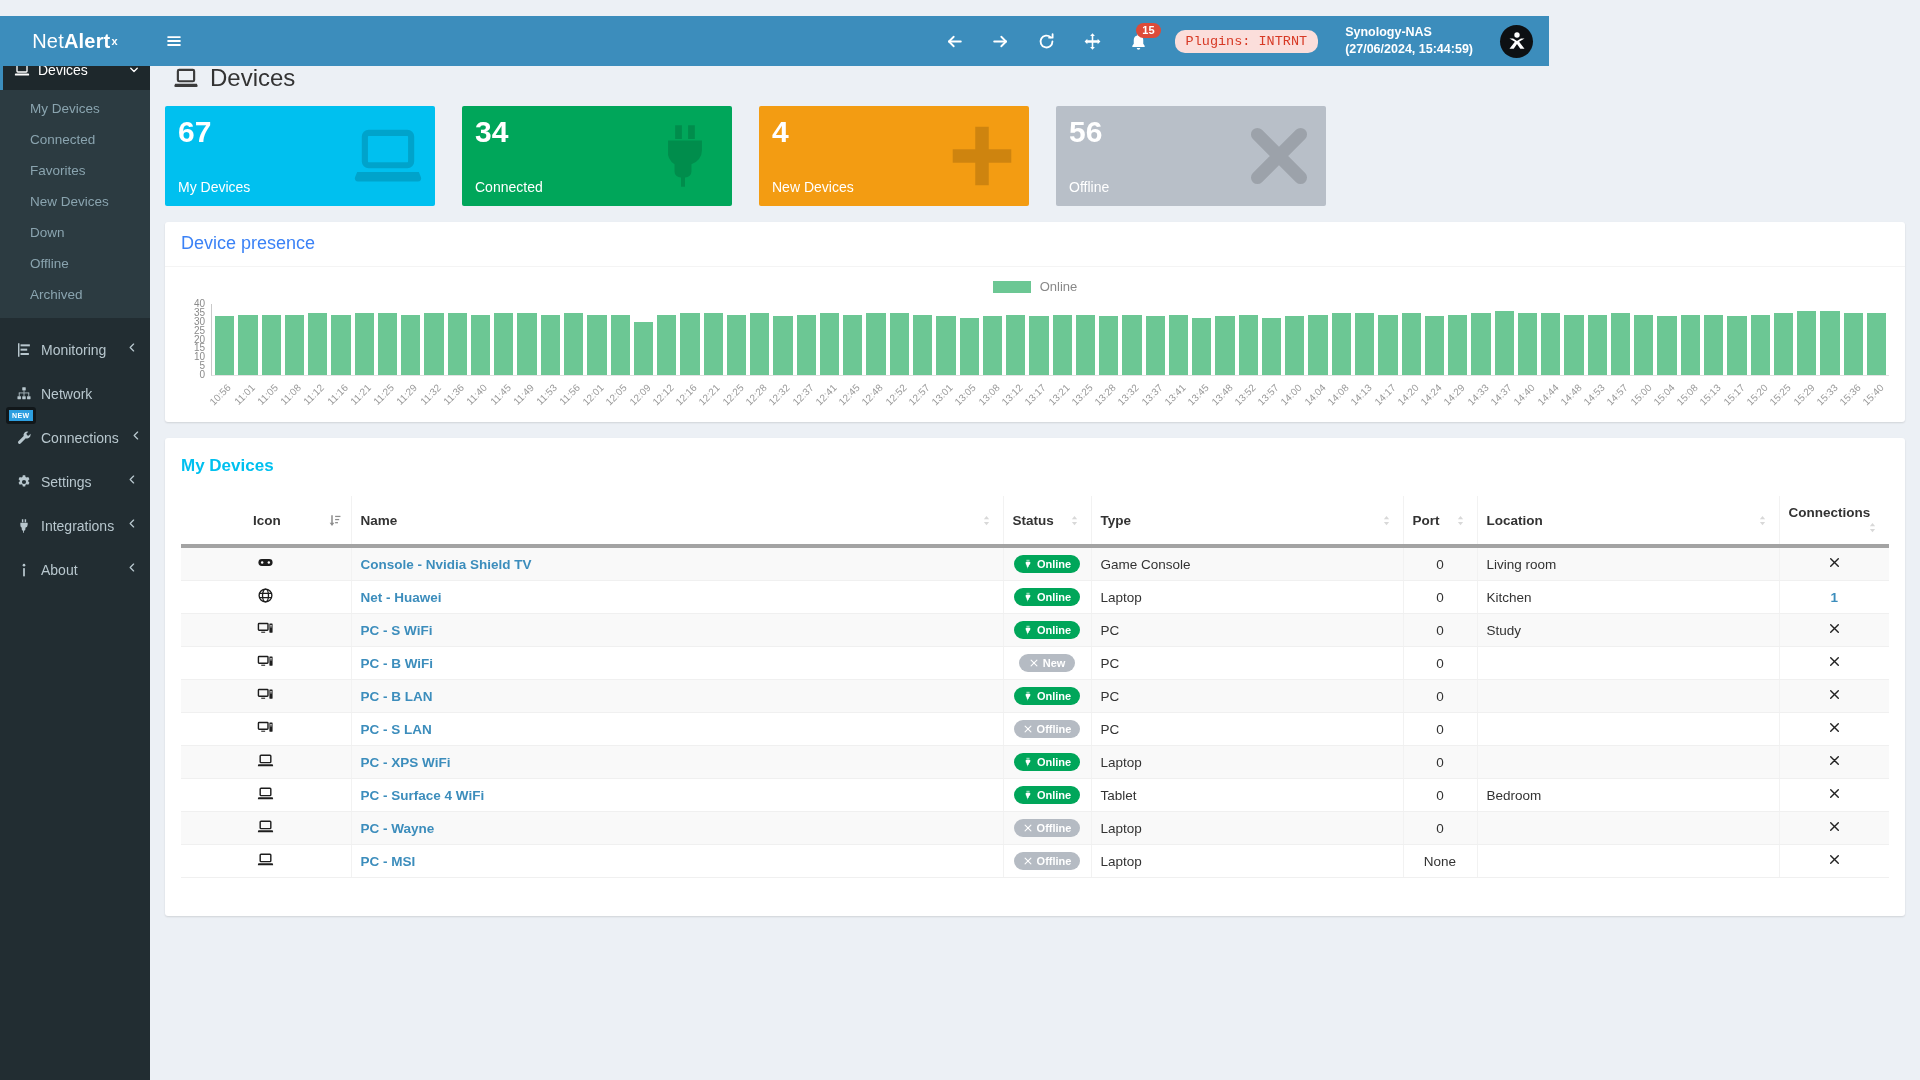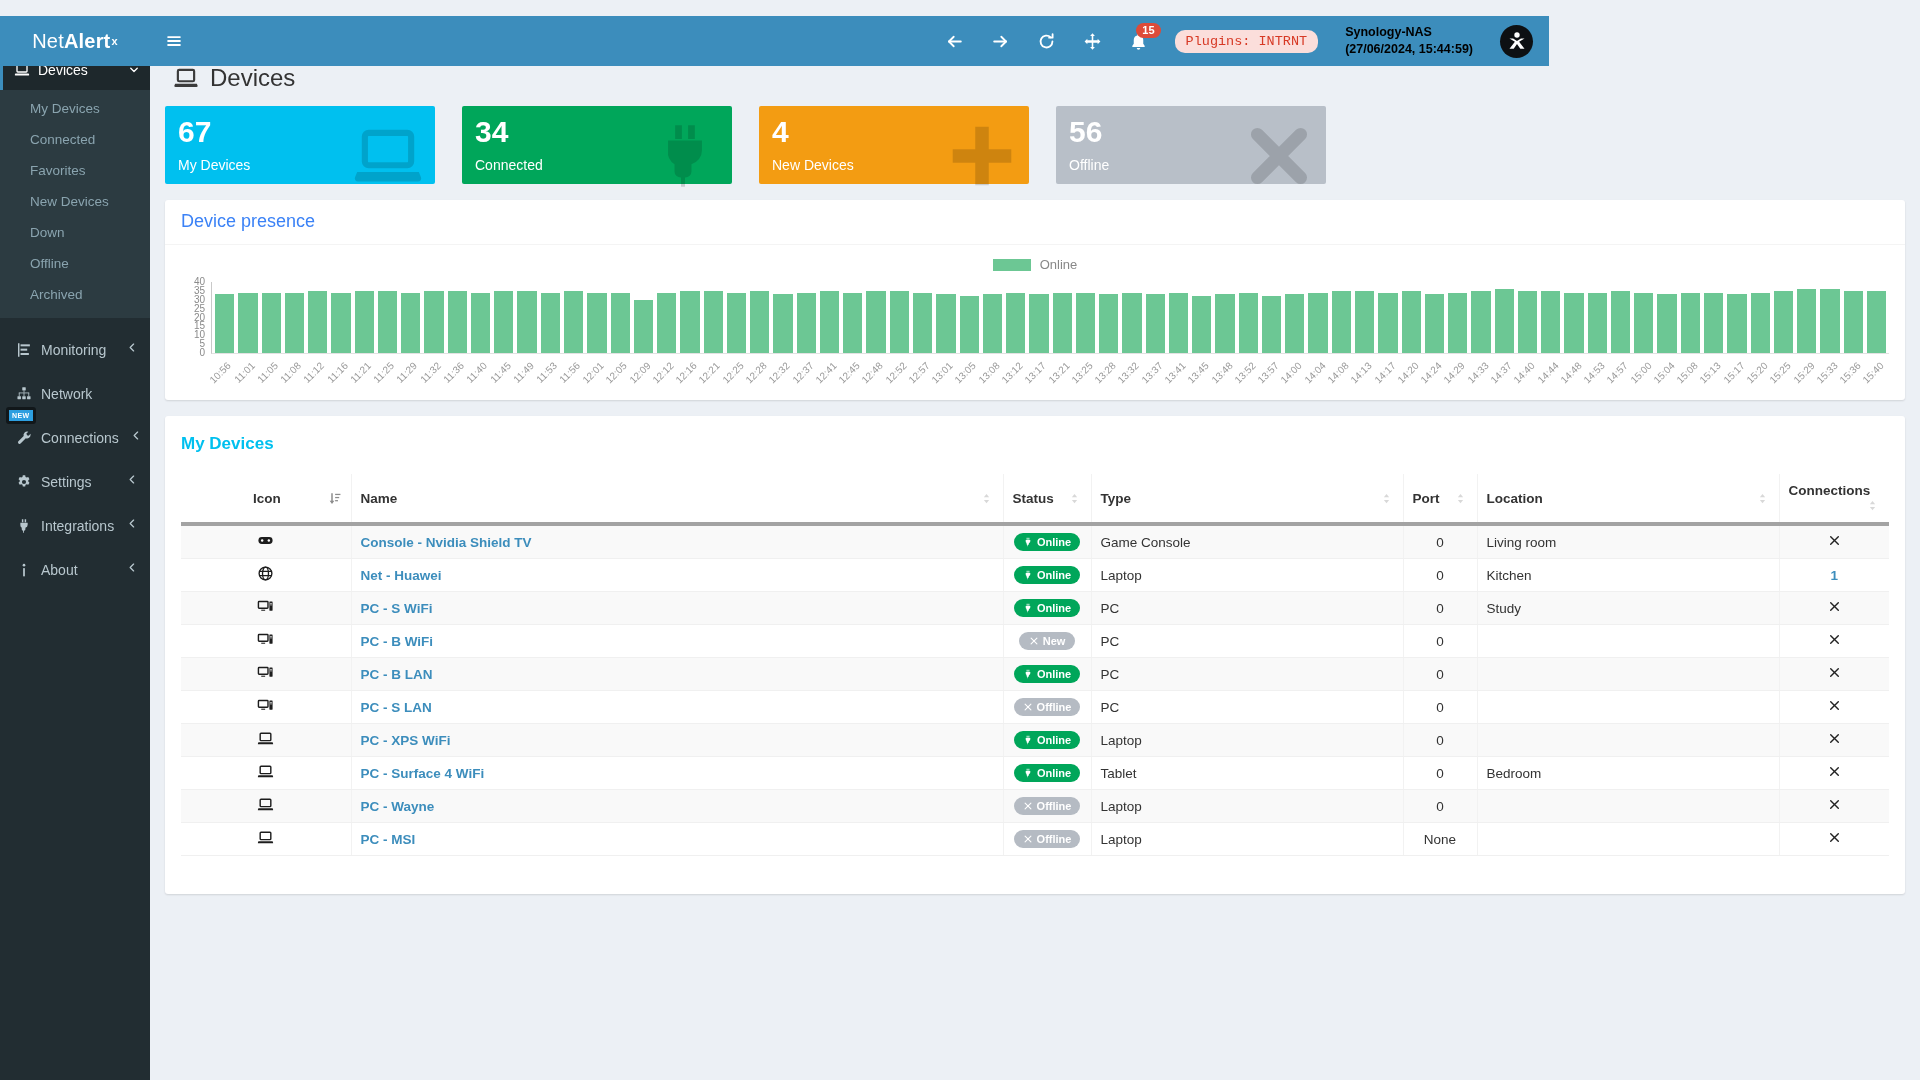--- a/index.html
+++ b/index.html
@@ -14,21 +14,21 @@
   .brand sup { font-size:11px; font-weight:700; margin-left:1px; }
   .hamburger { display:flex; align-items:center; padding:0 15px; color:#fff; cursor:pointer; }
   .hamburger .icn { width:18px; height:18px; }
   .tb-right { margin-left:auto; display:flex; align-items:center; gap:27px; padding-right:16px; }
   .tb-btn { width:19px; height:19px; color:#fff; cursor:pointer; position:relative; }
   .icn svg { width:100%; height:100%; display:block; }
   .icn { display:inline-block; }
   .bell-wrap { position:relative; }
   .bell-badge { position:absolute; top:-9px; right:-13px; background:#dd4b39; color:#fff; font-size:11px; font-weight:bold; padding:1px 6px 2px; border-radius:9px; line-height:1.1; }
   .plugins-pill { background:#fbdedb; color:#d73925; font-family:"Liberation Mono", monospace; font-size:13.5px; padding:4px 11px; border-radius:10px; white-space:nowrap; cursor:pointer; }
-  .nas-info { color:#000000; font-weight:bold; font-size:12.5px; line-height:1.4; }
+  .nas-info { color:#ffffff; font-weight:bold; font-size:12.5px; line-height:1.4; }
   .avatar { width:33px; height:33px; border-radius:50%; background:#0d1013; display:flex; align-items:center; justify-content:center; cursor:pointer; }
   .avatar .icn { width:24px; height:24px; }
 
   
   .sidebar { position:fixed; top:50px; left:0; width:150px; height:1030px; background:#222d32; z-index:15; }
   .side-devices { background:#1e282c; border-left:3px solid #3c8dbc; color:#fff; display:flex; align-items:center; gap:8px; padding:12px 10px 12px 11px; font-size:14px; cursor:pointer; }
   .side-devices .icn { width:16px; height:16px; color:#fff; }
   .side-devices .caret { margin-left:auto; width:12px; height:12px; color:#fff; }
   .submenu { background:#2c3b41; padding:3px 0 8px; }
   .submenu-item { color:#8aa4af; font-size:13.5px; padding:8px 8px 8px 30px; cursor:pointer; }
@@ -37,21 +37,21 @@
   .side-item .icn { width:16px; height:16px; color:#b8c7ce; flex:0 0 16px; }
   .side-item .chev { margin-left:auto; width:11px; height:11px; color:#b8c7ce; }
   .new-badge { position:absolute; left:6px; top:-9px; background:#2d9fe0; border:3px solid #11171a; color:#fff; font-size:7px; font-weight:bold; padding:2px 3px; border-radius:3px; letter-spacing:.4px; line-height:1; }
 
   
   .content { position:absolute; left:150px; top:50px; width:1770px; height:1030px; padding:10px 15px; }
   .page-title { display:flex; align-items:center; gap:11px; color:#333; font-size:24px; margin:4px 0 14px 8px; }
   .page-title .icn { width:26px; height:26px; color:#3b3b3b; }
 
   .stats-row { display:flex; gap:27px; }
-  .stat-box { width:270px; height:78px; border-radius:2px; color:#fff; position:relative; padding:9px 13px; cursor:pointer; }
+  .stat-box { width:270px; height:100px; border-radius:2px; color:#fff; position:relative; padding:9px 13px; cursor:pointer; }
   .stat-value { font-size:30px; font-weight:bold; line-height:1.1; }
   .stat-label { position:absolute; left:13px; bottom:11px; font-size:14px; }
   .stat-icon { position:absolute; right:10px; top:13px; width:74px; height:74px; color:rgba(0,0,0,0.15); }
 
   .card { background:#fff; border-radius:3px; box-shadow:0 1px 2px rgba(0,0,0,0.12); }
   .presence-card { margin-top:16px; }
   .presence-header { padding:11px 16px 12px; font-size:18px; color:#3b82f6; border-bottom:1px solid #f4f4f4; }
   .legend-row { display:flex; justify-content:center; align-items:center; gap:9px; padding:12px 0 4px; font-size:13px; color:#888; }
   .legend-swatch { width:38px; height:12px; }
   .chart-area { position:relative; margin:6px 16px 8px 46px; }

